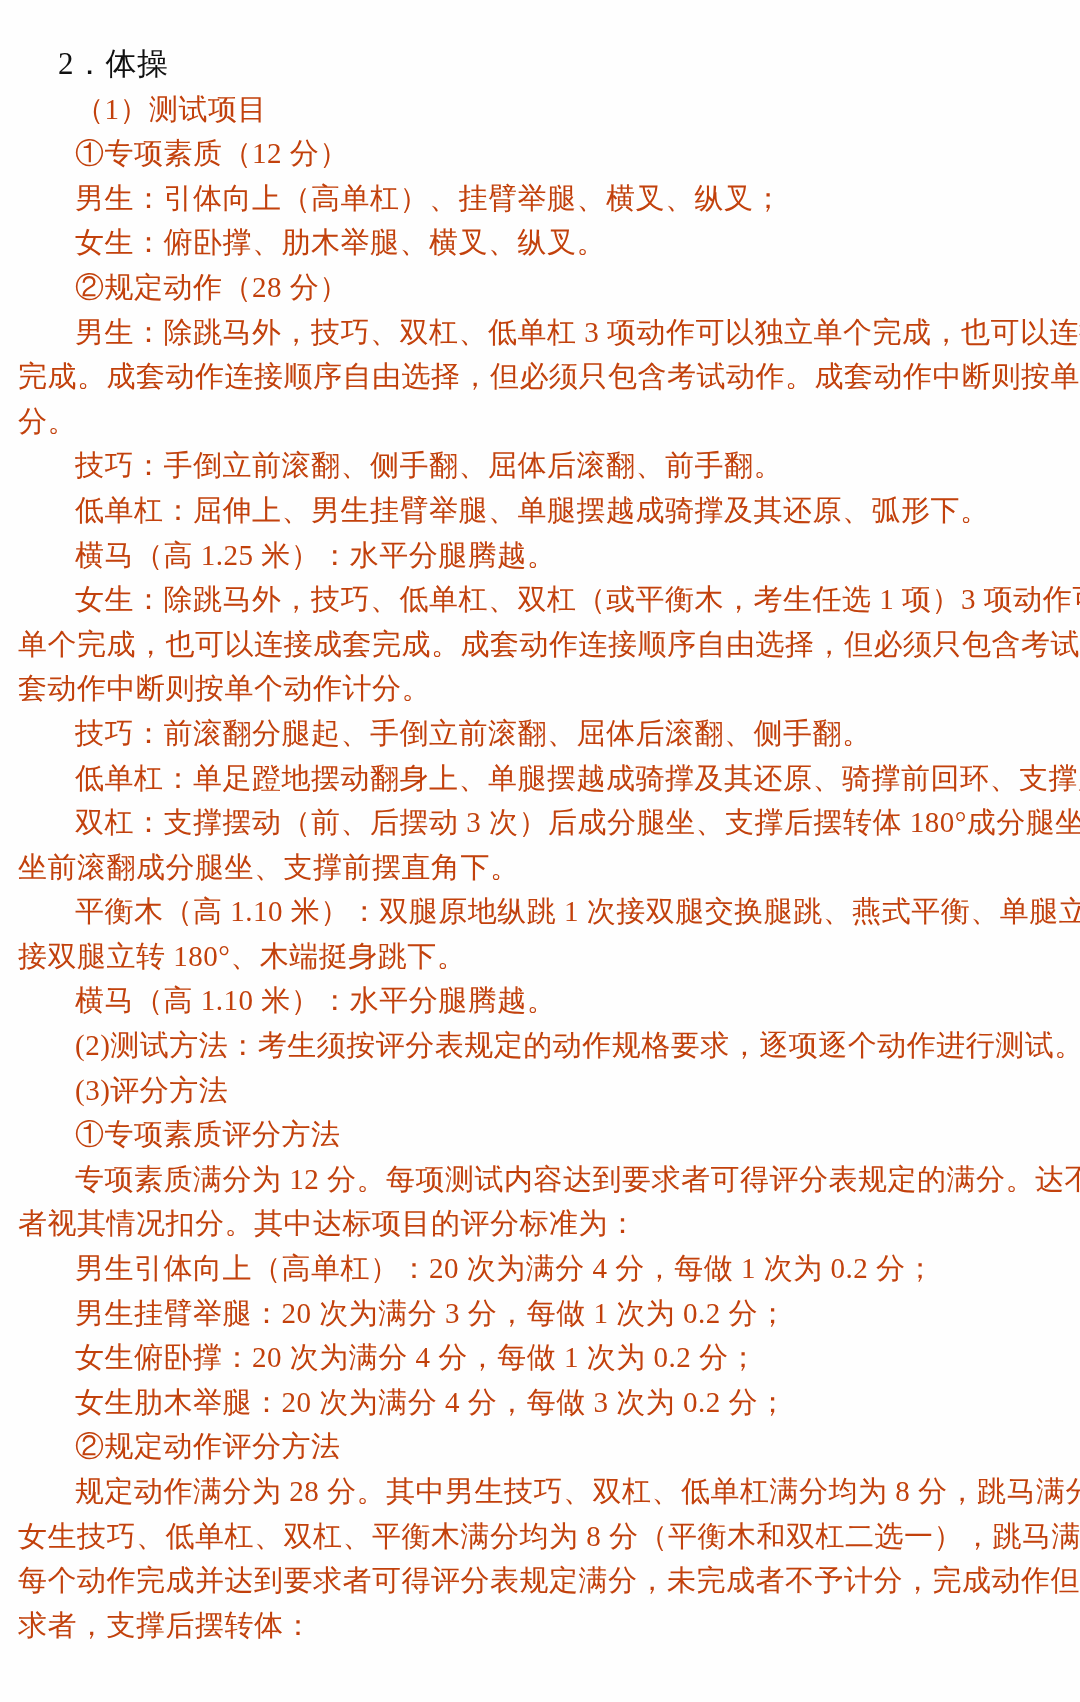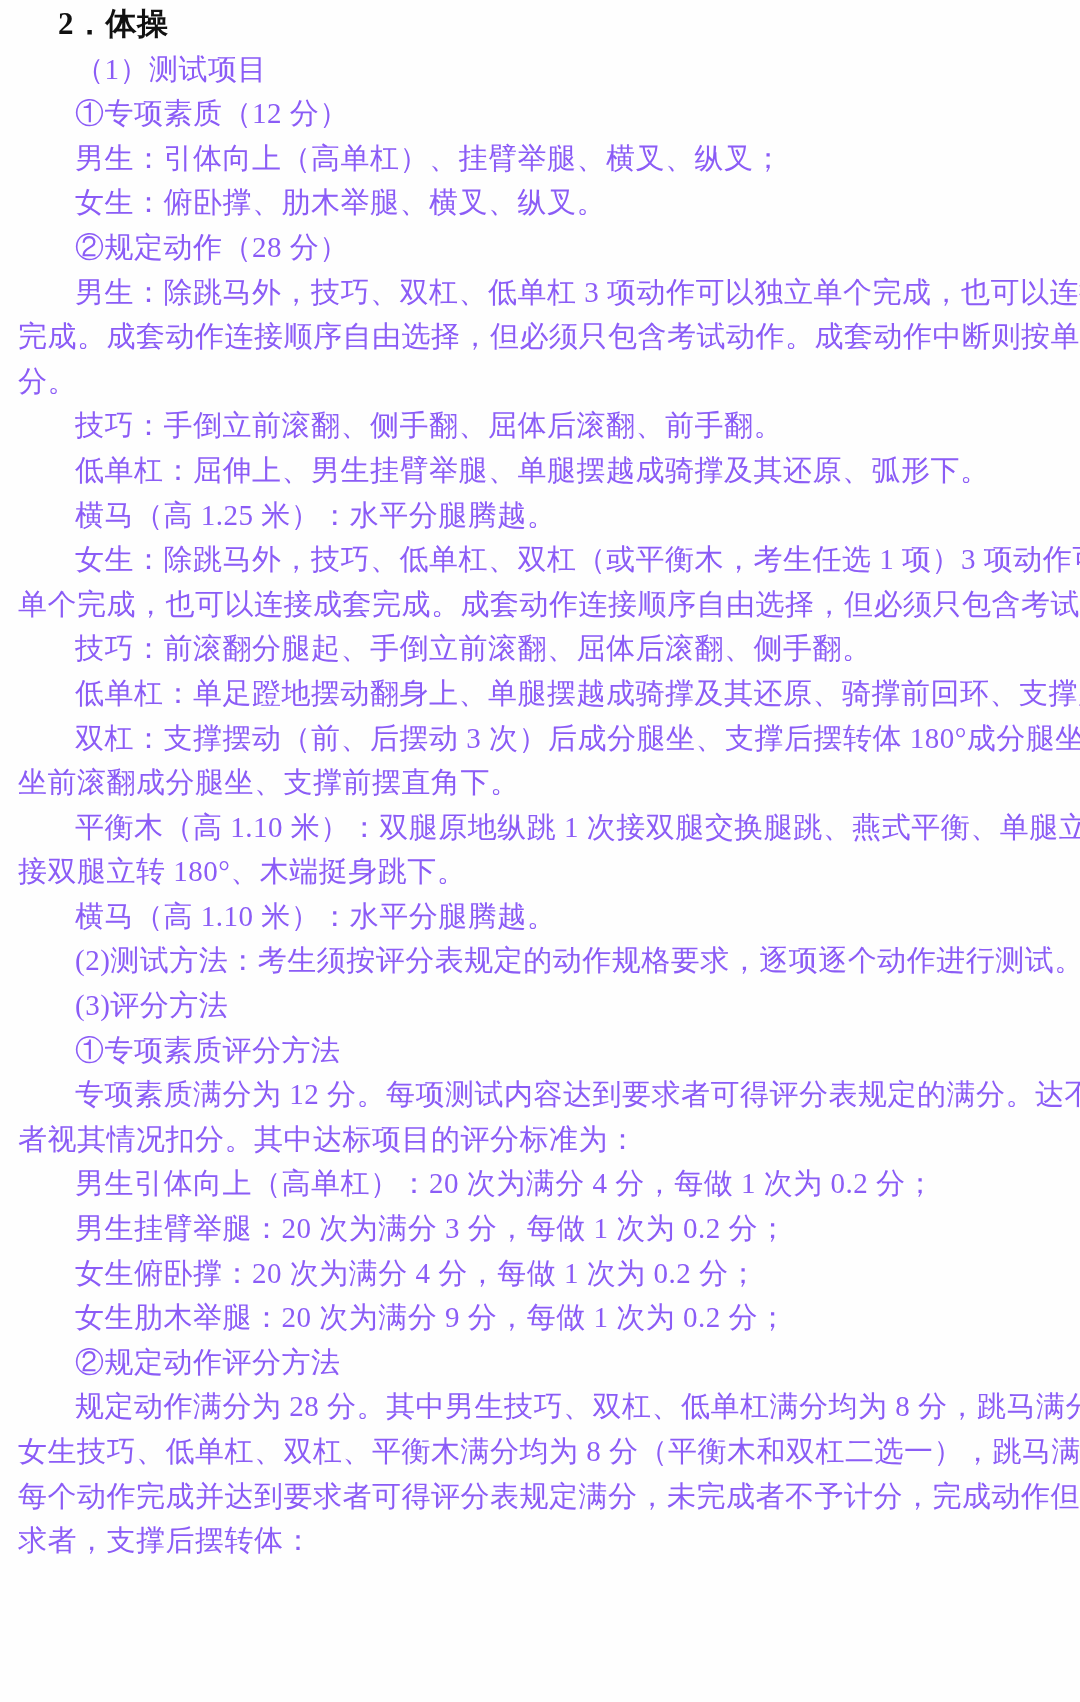--- a/index.html
+++ b/index.html
@@ -16,30 +16,31 @@
     background: #fefefe;
     padding: 2px 18px 0 18px;
   }
   .doc-body {
     width: 100%;
   }
   .line {
     font-size: 29px;
     line-height: 44.6px;
     height: 44.6px;
-    color: #8b5cf6;
+    color: #c2410c;
     white-space: nowrap;
     letter-spacing: 0.5px;
     overflow: visible;
   }
   .line.heading {
-    font-weight: bold;
+    font-weight: normal;
     font-size: 31px;
     margin-left: 40px;
     color: #111111;
+    margin-top: 40px;
   }
   .line.indent {
     margin-left: 57px;
   }
   .line.flush {
     margin-left: 0;
   }
 </style>
 </head>
 <body>
@@ -53,35 +54,36 @@
       <div class="line indent">女生：俯卧撑、肋木举腿、横叉、纵叉。</div>
       <div class="line indent">②规定动作（28 分）</div>
       <div class="line indent">男生：除跳马外，技巧、双杠、低单杠 3 项动作可以独立单个完成，也可以连接成套</div>
       <div class="line flush">完成。成套动作连接顺序自由选择，但必须只包含考试动作。成套动作中断则按单个动作计</div>
       <div class="line flush">分。</div>
       <div class="line indent">技巧：手倒立前滚翻、侧手翻、屈体后滚翻、前手翻。</div>
       <div class="line indent">低单杠：屈伸上、男生挂臂举腿、单腿摆越成骑撑及其还原、弧形下。</div>
       <div class="line indent">横马（高 1.25 米）：水平分腿腾越。</div>
       <div class="line indent">女生：除跳马外，技巧、低单杠、双杠（或平衡木，考生任选 1 项）3 项动作可以独立</div>
       <div class="line flush">单个完成，也可以连接成套完成。成套动作连接顺序自由选择，但必须只包含考试动作。成</div>
+      <div class="line flush">套动作中断则按单个动作计分。</div>
       <div class="line indent">技巧：前滚翻分腿起、手倒立前滚翻、屈体后滚翻、侧手翻。</div>
       <div class="line indent">低单杠：单足蹬地摆动翻身上、单腿摆越成骑撑及其还原、骑撑前回环、支撑后回环。</div>
       <div class="line indent">双杠：支撑摆动（前、后摆动 3 次）后成分腿坐、支撑后摆转体 180°成分腿坐、分腿</div>
       <div class="line flush">坐前滚翻成分腿坐、支撑前摆直角下。</div>
       <div class="line indent">平衡木（高 1.10 米）：双腿原地纵跳 1 次接双腿交换腿跳、燕式平衡、单腿立转 180°</div>
       <div class="line flush">接双腿立转 180°、木端挺身跳下。</div>
       <div class="line indent">横马（高 1.10 米）：水平分腿腾越。</div>
       <div class="line indent">(2)测试方法：考生须按评分表规定的动作规格要求，逐项逐个动作进行测试。</div>
       <div class="line indent">(3)评分方法</div>
       <div class="line indent">①专项素质评分方法</div>
       <div class="line indent">专项素质满分为 12 分。每项测试内容达到要求者可得评分表规定的满分。达不到要求</div>
       <div class="line flush">者视其情况扣分。其中达标项目的评分标准为：</div>
       <div class="line indent">男生引体向上（高单杠）：20 次为满分 4 分，每做 1 次为 0.2 分；</div>
       <div class="line indent">男生挂臂举腿：20 次为满分 3 分，每做 1 次为 0.2 分；</div>
       <div class="line indent">女生俯卧撑：20 次为满分 4 分，每做 1 次为 0.2 分；</div>
-      <div class="line indent">女生肋木举腿：20 次为满分 9 分，每做 1 次为 0.2 分；</div>
+      <div class="line indent">女生肋木举腿：20 次为满分 4 分，每做 3 次为 0.2 分；</div>
       <div class="line indent">②规定动作评分方法</div>
       <div class="line indent">规定动作满分为 28 分。其中男生技巧、双杠、低单杠满分均为 8 分，跳马满分为 4 分；</div>
       <div class="line flush">女生技巧、低单杠、双杠、平衡木满分均为 8 分（平衡木和双杠二选一），跳马满分为 4 分。</div>
       <div class="line flush">每个动作完成并达到要求者可得评分表规定满分，未完成者不予计分，完成动作但达不到要</div>
       <div class="line flush">求者，支撑后摆转体：</div>
     </div>
 </div>
 
 </body></html>

